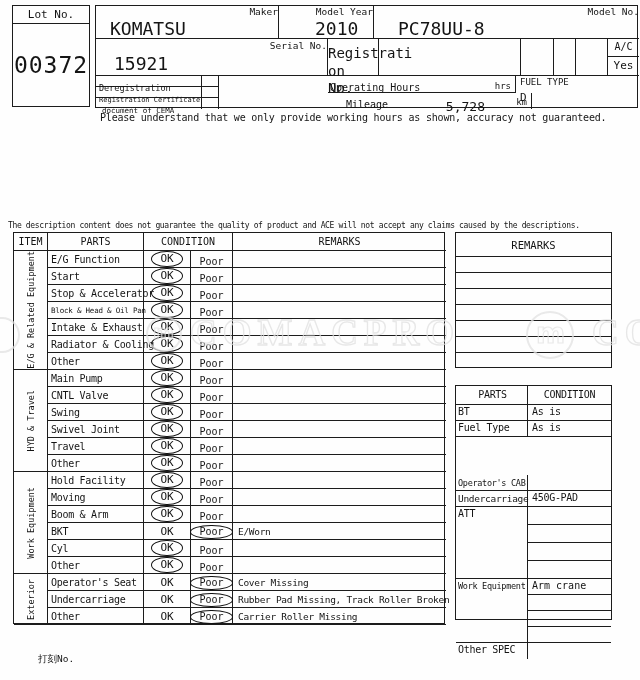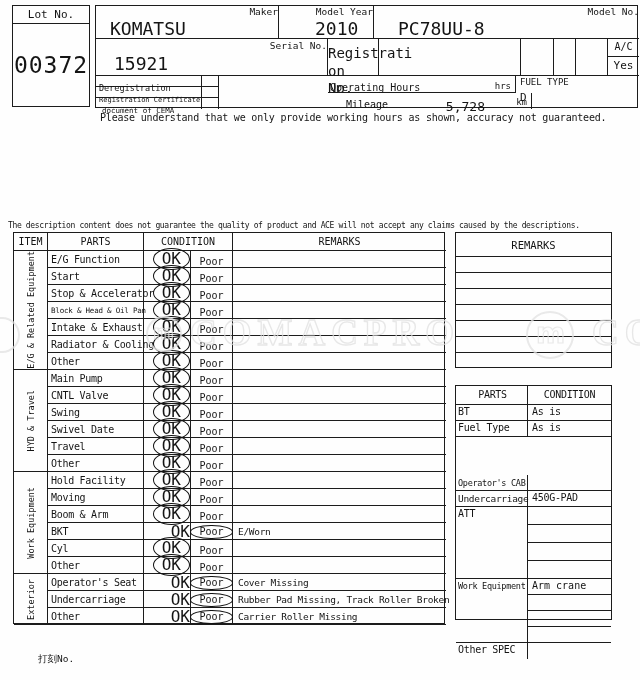--- a/index.html
+++ b/index.html
@@ -20,21 +20,21 @@
   .lot-value{text-align:center;font-size:23px;letter-spacing:1px;margin-top:28px;}
   
   .head-table{left:95px;top:5px;width:543px;height:103px;}
   
   .main-table{left:13px;top:232px;width:432px;height:392px;}
   .th{font-size:10px;text-align:center;line-height:17px;height:18px;top:0;}
   .irow{display:flex;height:17px;box-sizing:border-box;}
   .irow .c{box-sizing:border-box;border-right:1px solid #1c1c1c;border-bottom:1px solid #1c1c1c;display:flex;align-items:center;}
   .irow .part{width:96px;font-size:10px;letter-spacing:-0.3px;padding-left:3px;white-space:nowrap;}
   .irow.small-part .part{font-size:7.5px;letter-spacing:-0.2px;}
-  .irow .ok{width:47px;justify-content:flex-end;font-size:16px;}
+  .irow .ok{width:47px;justify-content:center;font-size:11px;}
   .irow .poor{width:42px;justify-content:center;font-size:10px;align-items:flex-end;}
   .irow .remark{width:213px;border-right-width:0;font-size:9.5px;letter-spacing:-0.3px;padding-left:5px;white-space:nowrap;overflow:visible;}
   .irow .sel span{border:1.5px solid #111;border-radius:50%;padding:0 8px 1px 8px;}
   .vcell{position:absolute;left:0;width:34px;box-sizing:border-box;border-right:1px solid #1c1c1c;border-bottom:1px solid #1c1c1c;
     display:flex;align-items:center;justify-content:center;}
   .vcell span{writing-mode:vertical-rl;transform:rotate(180deg);font-size:8.5px;letter-spacing:0px;white-space:nowrap;}
   
   .remarks-table{left:455px;top:232px;width:157px;height:136px;}
   .rrow{height:16px;border-bottom:1px solid #1c1c1c;box-sizing:border-box;}
   .rrow:last-child{border-bottom-width:0;}
@@ -240,21 +240,21 @@
           <div class="c part">Swing</div>
           <div class="c ok sel">
             <span>OK</span>
           </div>
           <div class="c poor">
             <span>Poor</span>
           </div>
           <div class="c remark"></div>
         </div>
         <div class="irow">
-          <div class="c part">Swivel Date</div>
+          <div class="c part">Swivel Joint</div>
           <div class="c ok sel">
             <span>OK</span>
           </div>
           <div class="c poor">
             <span>Poor</span>
           </div>
           <div class="c remark"></div>
         </div>
         <div class="irow">
           <div class="c part">Travel</div>

